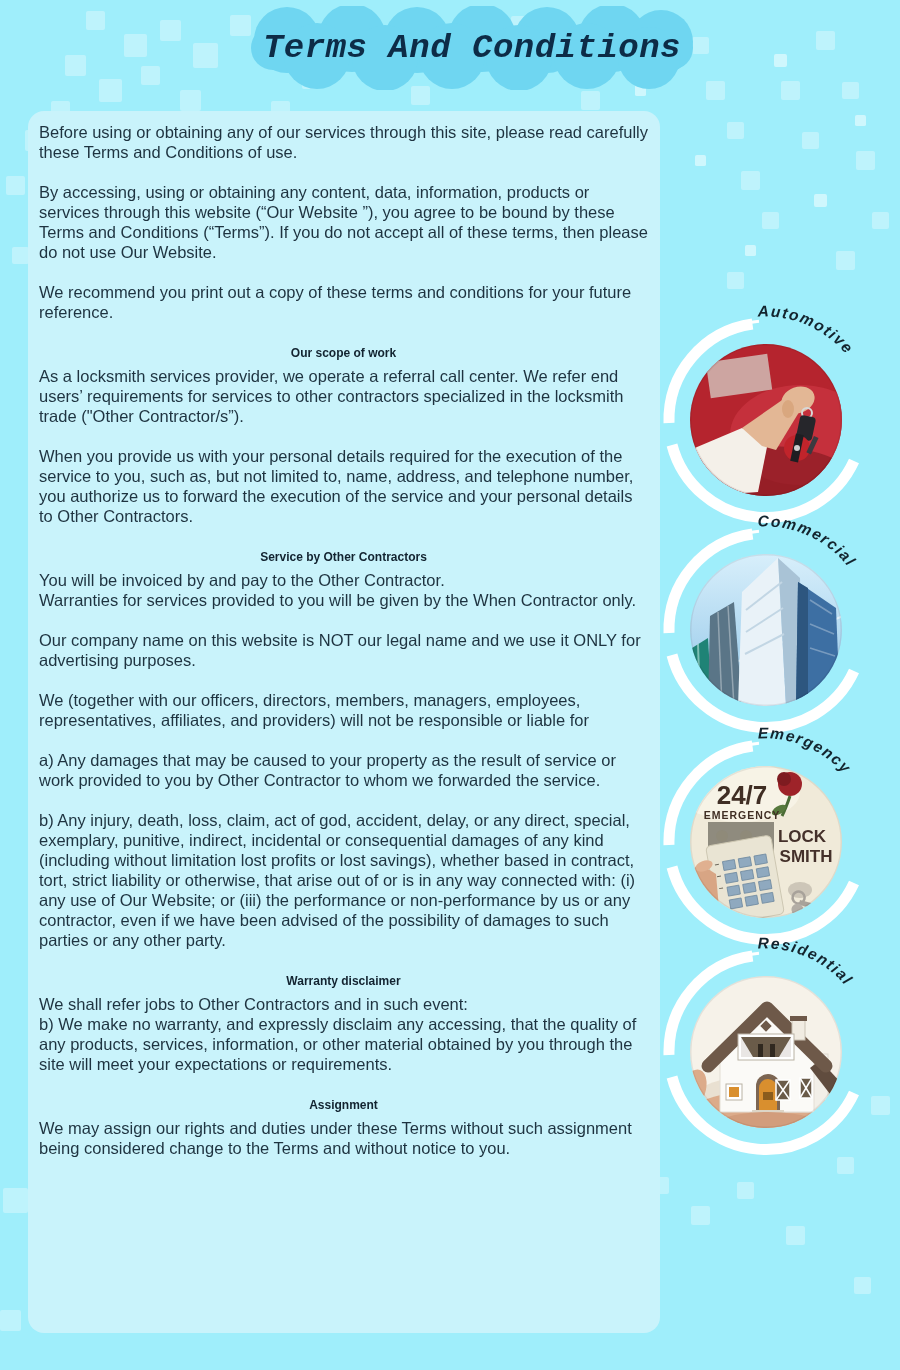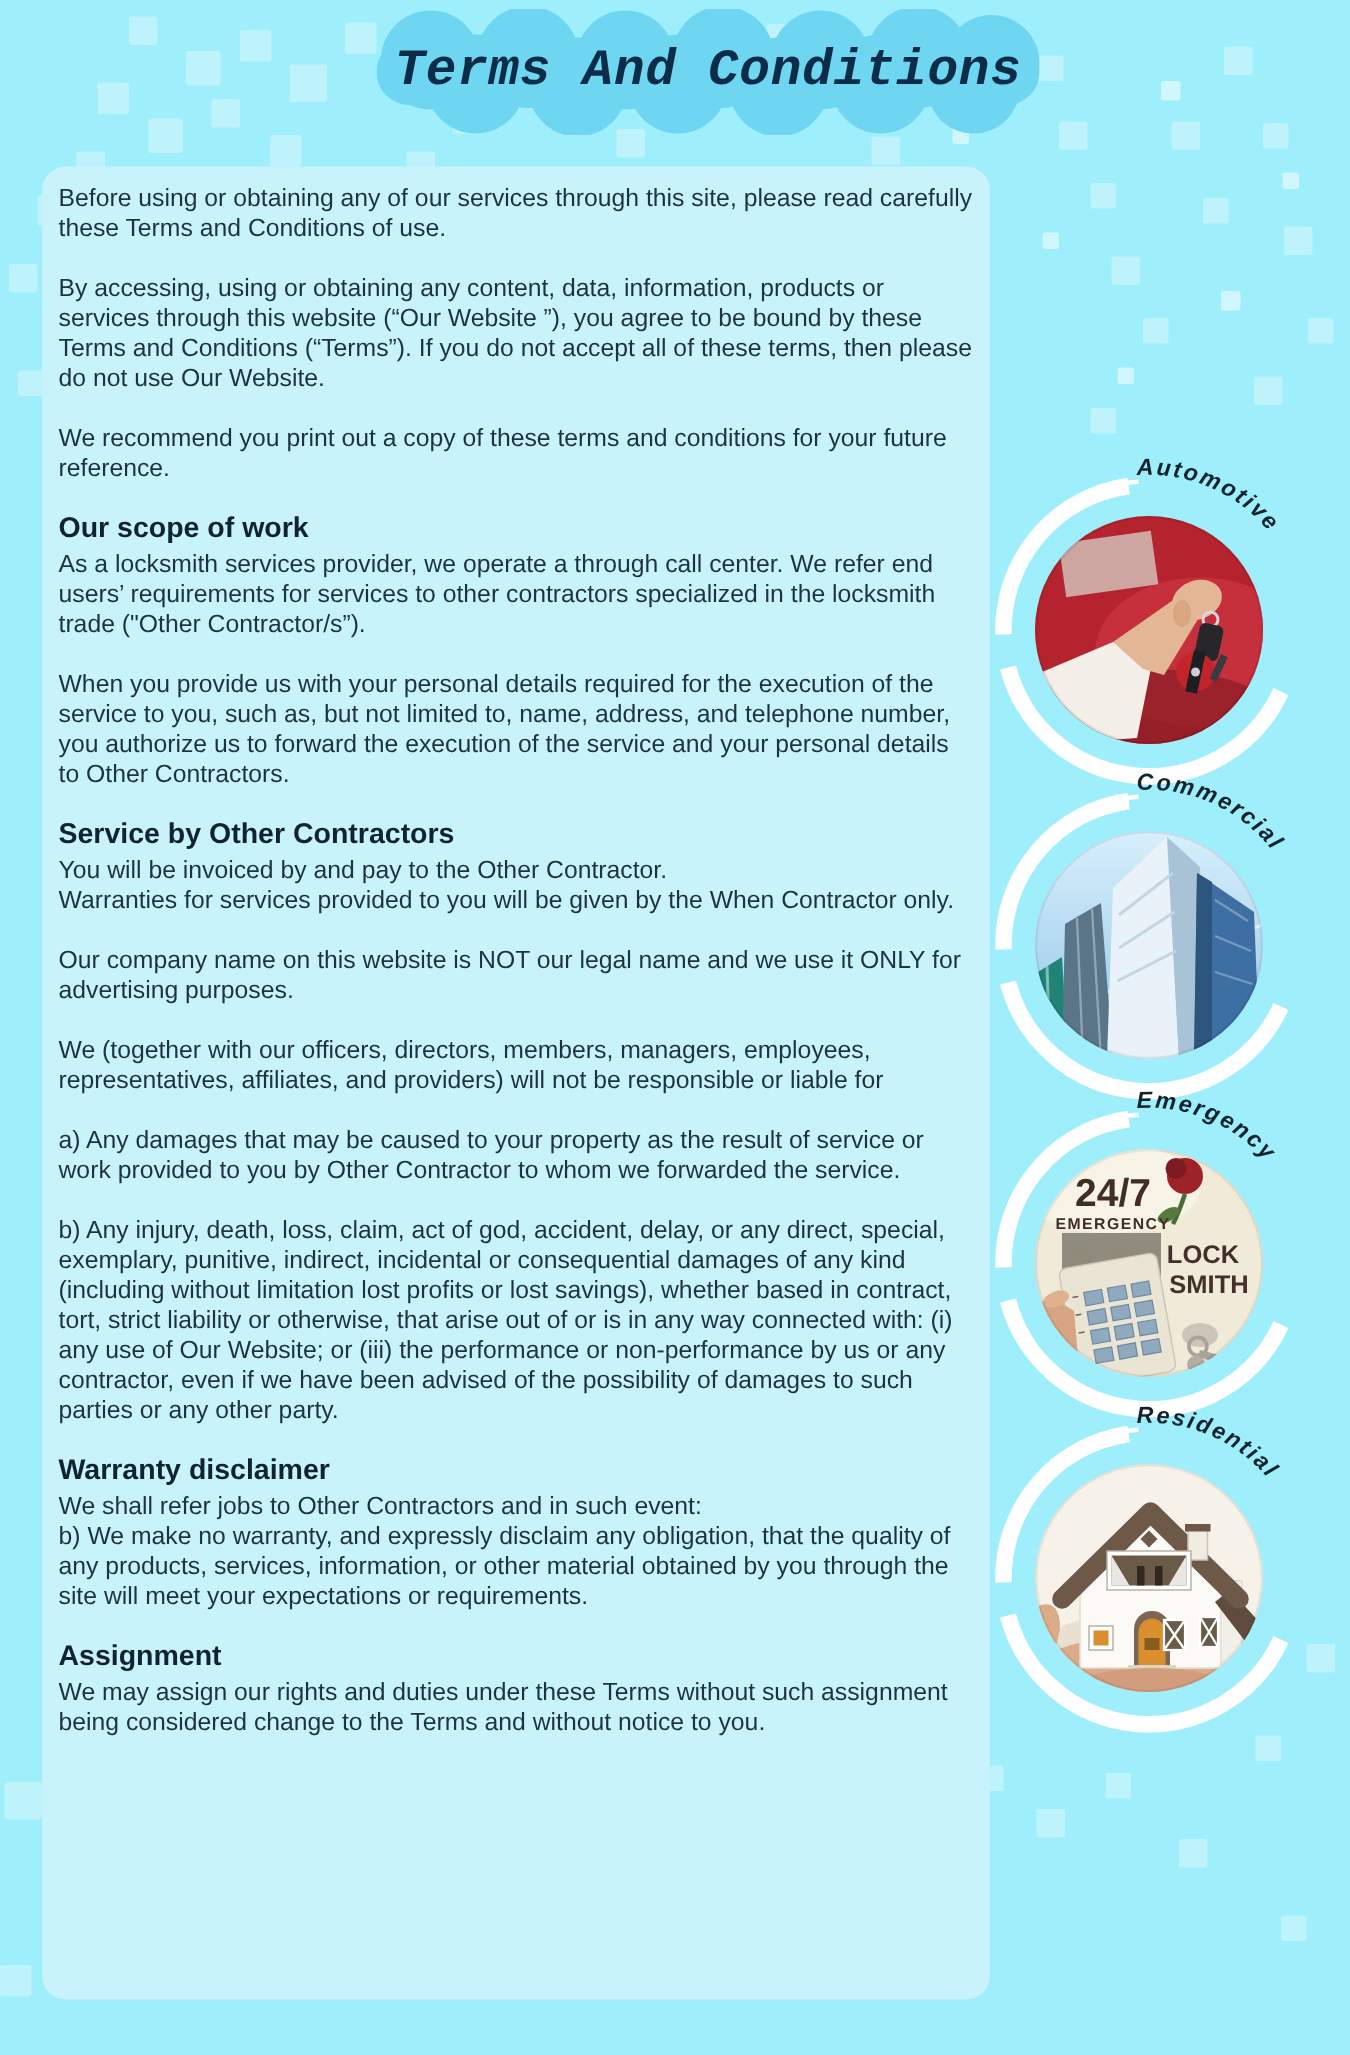--- a/index.html
+++ b/index.html
@@ -48,22 +48,23 @@
   
   .panel{
     position:absolute;left:28px;top:111px;width:632px;height:1222px;
     background:#c9f3fb;border-radius:16px;box-sizing:border-box;
     padding:11px 12px 0 11px;overflow:hidden;
     color:#1e3340;font-size:16.5px;line-height:20px;
   }
   .panel p{margin:0 0 20px;}
   .panel p.tight{margin-bottom:0;}
   .panel h3{
-    font-size:19px;line-height:22px;font-weight:bold;color:#122330;
+    font-size:12px;line-height:22px;font-weight:bold;color:#122330;
     margin:20px 0 2px;
+    text-align:center;
   }
   
   .service{position:absolute;width:232px;height:224px;}
   .service svg{overflow:visible;}
   .svc-label{
     font-size:15.5px;font-weight:bold;font-style:italic;
     letter-spacing:1.5px;fill:#13242e;
   }
   .s0{left:650px;top:310px;}
   .s1{left:650px;top:520px;}
@@ -97,36 +98,36 @@
   </svg>
   <div class="title">Terms And Conditions</div>
 </div>
 
 <div class="panel">
   <p>Before using or obtaining any of our services through this site, please read carefully these Terms and Conditions of use.</p>
   <p>By accessing, using or obtaining any content, data, information, products or services through this website (“Our Website ”), you agree to be bound by these Terms and Conditions (“Terms”). If you do not accept all of these terms, then please do not use Our Website.</p>
   <p>We recommend you print out a copy of these terms and conditions for your future reference.</p>
 
   <h3>Our scope of work</h3>
-  <p>As a locksmith services provider, we operate a through call center. We refer end users’ requirements for services to other contractors specialized in the locksmith trade ("Other Contractor/s”).</p>
+  <p>As a locksmith services provider, we operate a referral call center. We refer end users’ requirements for services to other contractors specialized in the locksmith trade ("Other Contractor/s”).</p>
 
   <p>When you provide us with your personal details required for the execution of the service to you, such as, but not limited to, name, address, and telephone number, you authorize us to forward the execution of the service and your personal details to Other Contractors.</p>
 
   <h3>Service by Other Contractors</h3>
   <p class="tight">You will be invoiced by and pay to the Other Contractor.</p>
   <p>Warranties for services provided to you will be given by the When Contractor only.</p>
   <p>Our company name on this website is NOT our legal name and we use it ONLY for advertising purposes.</p>
 
   <p>We (together with our officers, directors, members, managers, employees, representatives, affiliates, and providers) will not be responsible or liable for</p>
   <p>a) Any damages that may be caused to your property as the result of service or work provided to you by Other Contractor to whom we forwarded the service.</p>
   <p>b) Any injury, death, loss, claim, act of god, accident, delay, or any direct, special, exemplary, punitive, indirect, incidental or consequential damages of any kind (including without limitation lost profits or lost savings), whether based in contract, tort, strict liability or otherwise, that arise out of or is in any way connected with: (i) any use of Our Website; or (iii) the performance or non-performance by us or any contractor, even if we have been advised of the possibility of damages to such parties or any other party.</p>
 
   <h3>Warranty disclaimer</h3>
   <p class="tight">We shall refer jobs to Other Contractors and in such event:</p>
-  <p>b) We make no warranty, and expressly disclaim any obligation, that the quality of any products, services, information, or other material obtained by you through the site will meet your expectations or requirements.</p>
+  <p>b) We make no warranty, and expressly disclaim any accessing, that the quality of any products, services, information, or other material obtained by you through the site will meet your expectations or requirements.</p>
 
   <h3>Assignment</h3>
   <p>We may assign our rights and duties under these Terms without such assignment being considered change to the Terms and without notice to you.</p>
 </div>
 
 <div class="service s0">
   <svg width="232" height="224" viewBox="0 0 232 224">
     <defs>
       <clipPath id="clipA">
           <circle cx="116" cy="110" r="76"></circle>

